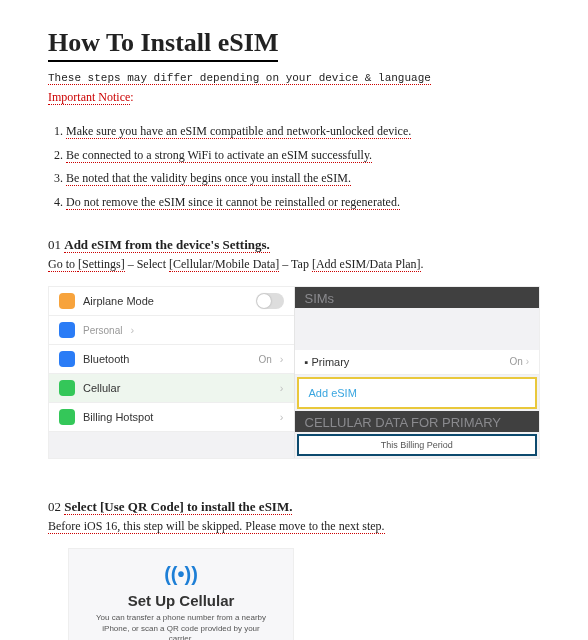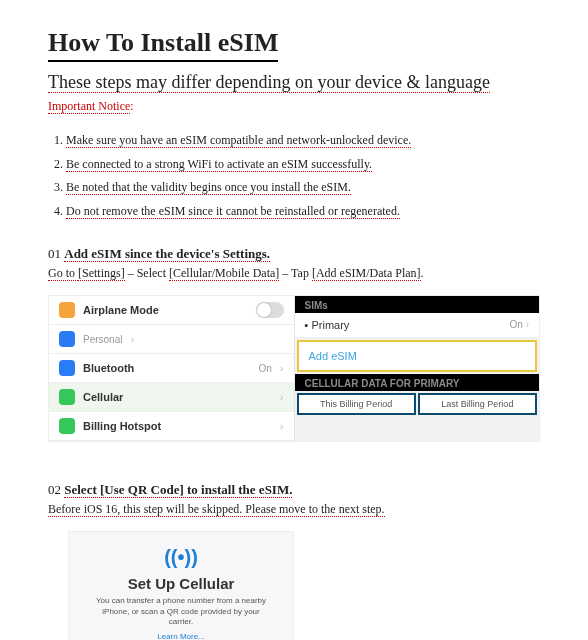--- a/index.html
+++ b/index.html
@@ -14,22 +14,23 @@
   }
   h1{
     font-size:26px;
     margin:0 0 6px 0;
     font-weight:bold;
     border-bottom:2px solid #000;
     display:inline-block;
     padding-bottom:2px;
   }
   .sub{
-    font-size:18px;
+    font-size:11px;
     margin:4px 0 6px 0;
+    font-family:Liberation Mono, monospace;
   }
   .notice{
     font-size:12px;
     margin:0 0 6px 0;
   }
   .red{color:#c00;}
   .und{border-bottom:1px dotted #c00;}
   ol{
     margin:16px 0 24px 0;
     padding-left:18px;
@@ -59,33 +60,33 @@
   }
   .shot1 .col{flex:1;}
   .shot1 .col.left{border-right:1px solid #e5e5e5;}
   .row{
     display:flex;align-items:center;
     padding:6px 10px;
     background:#fff;
     border-bottom:1px solid #eee;
     gap:8px;
   }
-  .row .label{flex:1;font-weight:bold;}
+  .row .label{flex:1;}
   .row .right{color:#999;font-size:10px;}
   .chev{color:#c0c0c0;}
   .ic{width:16px;height:16px;border-radius:4px;display:inline-block;}
   .ic-air{background:#f7a33c;}
   .ic-wifi{background:#2a7cf6;}
   .ic-bt{background:#2a7cf6;}
   .ic-cell{background:#34c759;}
   .ic-hot{background:#34c759;}
   .toggle{width:28px;height:16px;border-radius:8px;background:#ddd;position:relative;}
   .toggle::after{content:"";position:absolute;left:1px;top:1px;width:14px;height:14px;background:#fff;border-radius:50%;box-shadow:0 0 2px rgba(0,0,0,.3);}
-  .shot1 .header-row{background:#000000;border:none;color:#8a8a8e;font-size:10px;padding:4px 10px 2px;font-weight:bold;}
-  .primary-row{display:flex;justify-content:space-between;padding:6px 10px;background:#fff;border-bottom:1px solid #eee;}
+  .shot1 .header-row{background:#404040;border:none;color:#8a8a8e;font-size:13px;padding:4px 10px 2px;}
+  .primary-row{display:flex;justify-content:space-between;padding:6px 10px;background:#fff;border-bottom:1px solid #eee;margin-top:42px;}
   .addesim{padding:8px 10px;background:#fff;border:2px solid #e9c83b;color:#3aa6e0;margin:2px;}
   .pill-row{display:flex;gap:2px;padding:2px;background:#f2f2f4;}
   .pill{flex:1;text-align:center;font-size:9px;padding:4px 2px;background:#fff;border:2px solid #0c4a6e;color:#555;}
 
   
   .shot2{
     width:200px;
     margin-left:20px;
     border:1px solid #eee;
     background:#f7f7f9;
@@ -114,21 +115,21 @@
   </p>
 
   <ol>
     <li><span class="und">Make sure you have an eSIM compatible and network-unlocked device.</span></li>
     <li><span class="und">Be connected to a strong WiFi to activate an eSIM successfully.</span></li>
     <li><span class="und">Be noted that the validity begins once you install the eSIM.</span></li>
     <li><span class="und">Do not remove the eSIM since it cannot be reinstalled or regenerated.</span></li>
   </ol>
 
   <p class="section-title">
-    <span>01</span> <b><span class="und">Add eSIM since the device's Settings.</span></b>
+    <span>01</span> <b><span class="und">Add eSIM from the device's Settings.</span></b>
   </p>
   <p class="section-sub">
     <span class="und">Go to </span><span class="und">[Settings]</span><span> – Select </span><span class="und">[Cellular/Mobile Data]</span><span> – Tap </span><span class="und">[Add eSIM/Data Plan]</span><span>.</span>
   </p>
 
   <div class="shot1">
     <div class="col left">
       <div class="row">
         <span class="ic ic-air"></span>
         <span class="label">Airplane Mode</span>
@@ -159,21 +160,20 @@
     <div class="col">
       <div class="header-row">SIMs</div>
       <div class="primary-row">
         <span>▪ <span>Primary</span></span>
         <span style="color:#999;font-size:10px;"><span>On</span> <span class="chev">›</span></span>
       </div>
       <div class="addesim">Add eSIM</div>
       <div class="header-row">CELLULAR DATA FOR PRIMARY</div>
       <div class="pill-row">
         <div class="pill">This Billing Period</div>
-        <div class="pill">Last Billing Period</div>
       </div>
     </div>
   </div>
 
   <p class="section-title">
     <span>02</span> <b><span class="und">Select [Use QR Code] to install the eSIM.</span></b>
   </p>
   <p class="section-sub">
     <span class="und">Before iOS 16, this step will be skipped. Please move to the next step.</span>
   </p>

